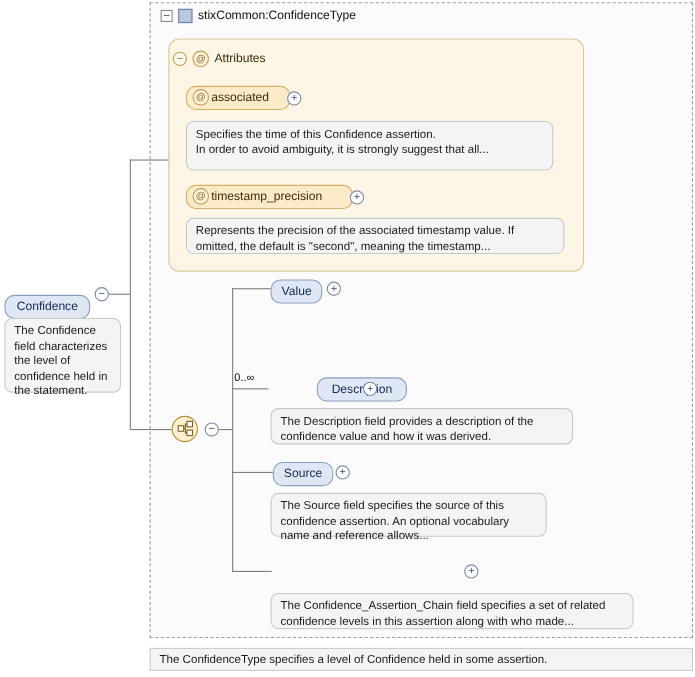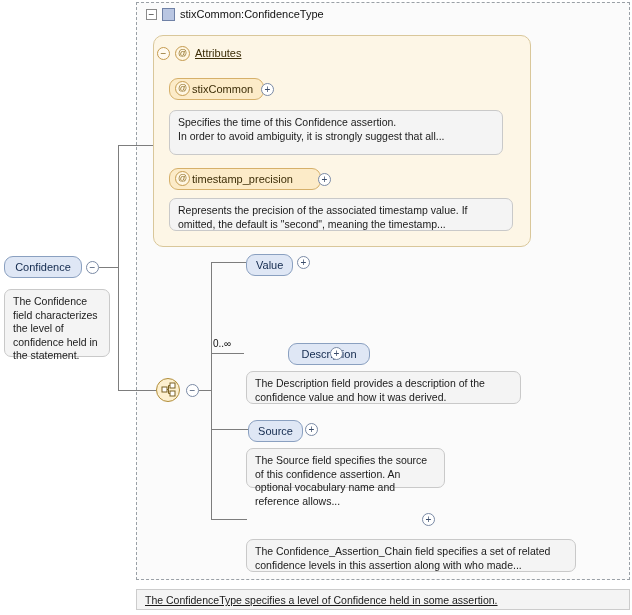--- a/index.html
+++ b/index.html
@@ -159,66 +159,65 @@
   }
 
   .footer-note {
     box-sizing: border-box;
     border: 1px solid #cccccc;
     background: #f4f4f4;
     font-size: 10.5px;
     line-height: 14px;
     color: #1a1a1a;
     padding: 3px 8px;
-    text-decoration: underline;
   }
 </style>
 </head>
 <body>
 
 <div id="canvas">
 
   <div class="abs ctbox" style="left:136px; top:2px; width:494px; height:578px;"></div>
 
   <div class="ct-header" style="left:140px; top:4px; width:330px;">
     <span class="pm">−</span>
     <span class="ct-icon"></span>
     <span class="ct-title">stixCommon:ConfidenceType</span>
   </div>
 
   <div class="abs groupbox" style="left:153px; top:35px; width:378px; height:212px;"></div>
 
   <div class="abs" style="left:157px; top:45px; width:200px; height:16px; display:flex; align-items:center; gap:5px;">
     <span class="minus-circle attrc">−</span>
     <span style="width:13px; height:13px; border:1px solid #c59b4f; border-radius:50%; background:#fff6e2; color:#8a6a1f; font-size:9px; line-height:12px; text-align:center;">@</span>
-    <span style="font-size:11px; color:#3c2d07;text-decoration:underline;">Attributes</span>
+    <span style="font-size:11px; color:#3c2d07;">Attributes</span>
   </div>
 
   <div class="pill-wrap" style="left:169px; top:78px;">
     <div class="pill attr" style="position:relative; width:95px;">
       <span class="atsym">@</span>
-      <span>stixCommon</span>
+      <span>associated</span>
     </div>
   </div>
   <div class="abs plus-circle" style="left:261px; top:83px;">+</div>
 
   <div class="abs docbox" style="left:169px; top:110px; width:334px; height:45px; white-space:pre-line;">Specifies the time of this Confidence assertion.
 In order to avoid ambiguity, it is strongly suggest that all...</div>
 
   <div class="pill-wrap" style="left:169px; top:168px;">
     <div class="pill attr" style="position:relative; width:152px;">
       <span class="atsym">@</span>
       <span>timestamp_precision</span>
     </div>
   </div>
   <div class="abs plus-circle" style="left:318px; top:173px;">+</div>
 
   <div class="abs docbox" style="left:169px; top:198px; width:344px; height:33px;">Represents the precision of the associated timestamp value. If omitted, the default is "second", meaning the timestamp...</div>
 
-  <div class="pill-wrap" style="left:4px; top:256px;">
+  <div class="pill-wrap" style="left:4px; top:268px;">
     <div class="pill" style="width:78px;">Confidence</div>
   </div>
   <div class="abs minus-circle" style="left:86px; top:261px;">−</div>
 
   <div class="abs docbox" style="left:4px; top:289px; width:106px; height:68px;">The Confidence field characterizes the level of confidence held in the statement.</div>
 
   <div class="hline" style="left:99px; top:267px; width:19px;"></div>
   <div class="vline" style="left:118px; top:145px; height:245px;"></div>
 
   <div class="hline" style="left:118px; top:145px; width:35px;"></div>
@@ -253,20 +252,20 @@
   <div class="pill-wrap" style="left:244px; top:343px;padding-left:44px;">
     <div class="pill" style="width:82px;">Description</div>
   </div>
   <div class="abs plus-circle" style="left:330px; top:347px;">+</div>
   <div class="abs docbox" style="left:246px; top:371px; width:275px; height:33px;">The Description field provides a description of the confidence value and how it was derived.</div>
 
   <div class="pill-wrap" style="left:248px; top:420px;">
     <div class="pill" style="width:55px;">Source</div>
   </div>
   <div class="abs plus-circle" style="left:305px; top:423px;">+</div>
-  <div class="abs docbox" style="left:246px; top:448px; width:199px; height:40px;">The Source field specifies the source of this confidence assertion. An optional vocabulary name and reference allows...</div>
+  <div class="abs docbox" style="left:246px; top:448px; width:251px; height:40px;">The Source field specifies the source of this confidence assertion. An optional vocabulary name and reference allows...</div>
 
   <div class="abs plus-circle" style="left:422px; top:513px;">+</div>
   <div class="abs docbox" style="left:246px; top:539px; width:330px; height:33px;">The Confidence_Assertion_Chain field specifies a set of related confidence levels in this assertion along with who made...</div>
 
   <div class="abs footer-note" style="left:136px; top:589px; width:494px; height:21px;">The ConfidenceType specifies a level of Confidence held in some assertion.</div>
 
 </div>
 
 </body></html>

